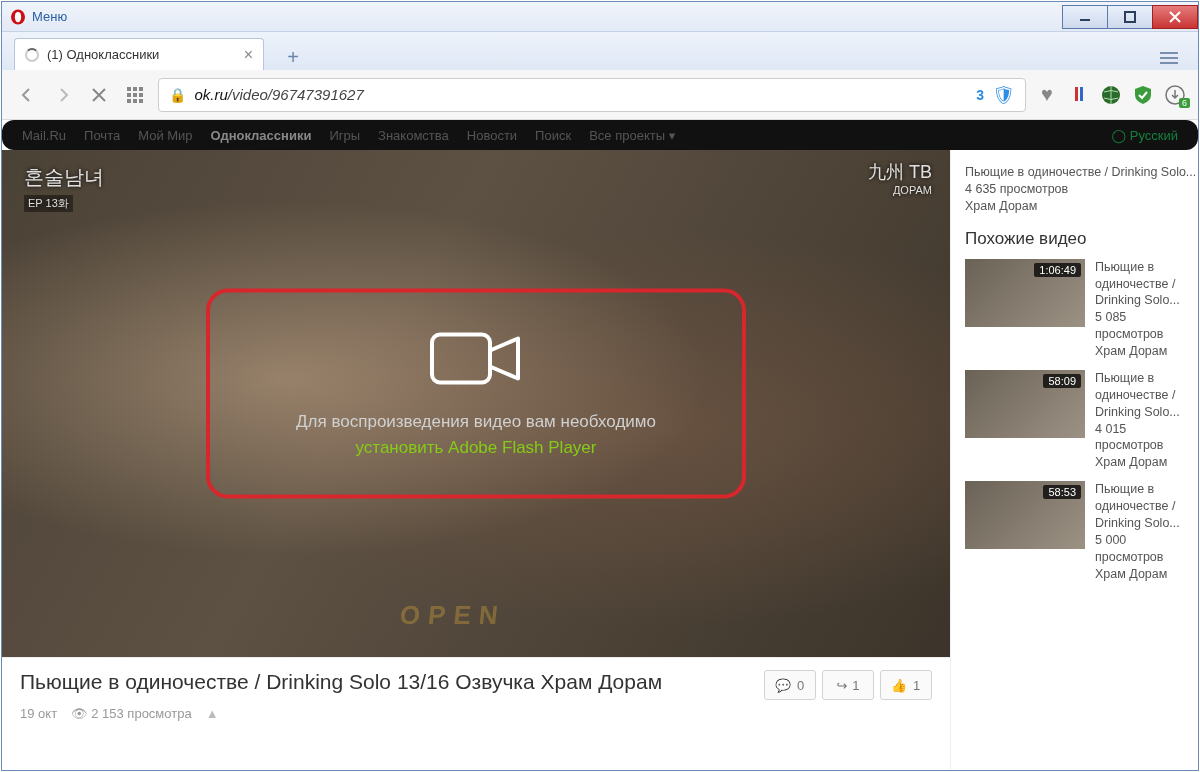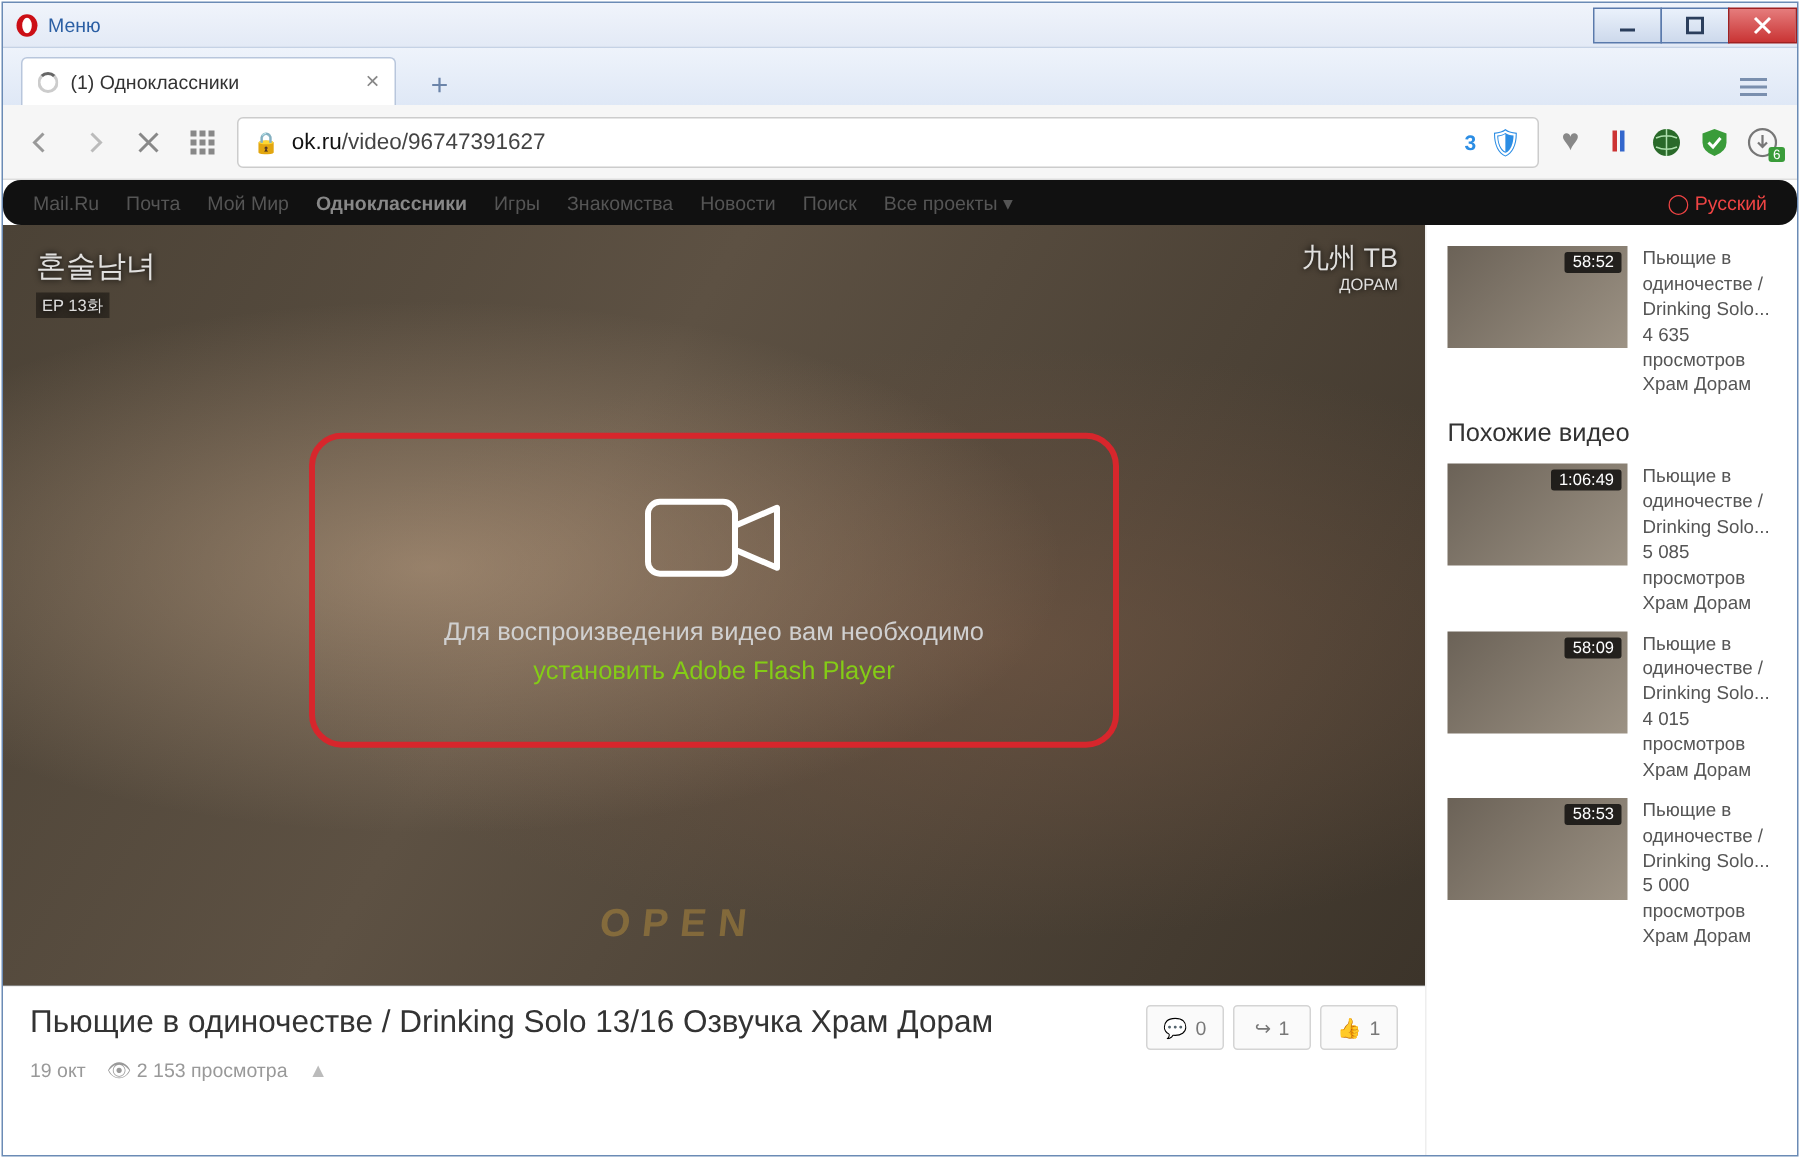--- a/index.html
+++ b/index.html
@@ -23,33 +23,33 @@
 .tab .close-tab { margin-left:auto; font-size:16px; color:#888; cursor:pointer; }
 .newtab { width:28px; height:26px; display:flex; align-items:center; justify-content:center; color:#6b84a9; font-size:20px; cursor:pointer; }
 .panel-toggle { margin-left:auto; margin-right:14px; display:flex; flex-direction:column; gap:3px; padding:6px; cursor:pointer; }
 .panel-toggle span { width:18px; height:2px; background:#7a8fae; }
 
 
 .toolbar { height:50px; background:#f6f6f6; border-bottom:1px solid #ddd; display:flex; align-items:center; padding:0 12px; gap:10px; }
 .nav-btn { width:26px; height:26px; display:flex; align-items:center; justify-content:center; color:#888; cursor:pointer; }
 .addr { flex:1; height:34px; background:#fff; border:1px solid #ccc; border-radius:4px; display:flex; align-items:center; padding:0 10px; gap:8px; }
 .lock-badge { color:#2e9a2e; font-size:14px; }
-.urltext { flex:1; font-size:15px; color:#444; }
+.urltext { flex:1; font-size:15px; color:#444;font-style:italic; }
 .urltext .domain { color:#111; }
 .addr-badge { color:#2b8de4; font-weight:bold; font-size:14px; }
 .shield { color:#2b8de4; font-size:18px; }
 .ext-icon { width:22px; height:22px; display:flex; align-items:center; justify-content:center; cursor:pointer; position:relative; }
 .ext-icon .badge { position:absolute; bottom:-2px; right:-4px; background:#3a9c3a; color:#fff; font-size:9px; padding:0 3px; border-radius:2px; }
 
 
 .page { flex:1; display:flex; flex-direction:column; overflow:hidden; }
 .topnav { height:30px; background:#111; color:#555; display:flex; align-items:center; gap:18px; padding:0 20px; font-size:13px; overflow:hidden;border-radius:12px; }
 .topnav span { white-space:nowrap; }
 .topnav .active { color:#888; font-weight:bold; }
-.topnav .right { margin-left:auto; color:#ef4444; }
+.topnav .right { margin-left:auto; color:#15803d; }
 
 .content { flex:1; display:flex; overflow:hidden; }
 
 
 .player-col { flex:1; display:flex; flex-direction:column; background:#fff; }
 .player { position:relative; width:100%; height:507px; background:#2b2b2b; overflow:hidden; }
 .video-bg { position:absolute; inset:0; background:
   radial-gradient(ellipse at 30% 45%, rgba(200,170,140,0.55), transparent 45%),
   radial-gradient(ellipse at 70% 55%, rgba(120,90,70,0.6), transparent 50%),
   linear-gradient(120deg,#4b4236 0%,#5d5143 40%,#3c342a 100%);
@@ -251,23 +251,20 @@
         </div>
         <div class="video-sub">
           <span>19 окт</span>
           <span>👁 <span>2 153 просмотра</span></span>
           <span style="color:#bbb;">▲</span>
         </div>
       </div>
 
       <div class="sidebar">
         <div class="side-item">
-          <div class="thumb">
-              <span class="dur">58:52</span>
-            </div>
           <div class="side-text">
             <div>Пьющие в одиночестве / Drinking Solo...</div>
             <div>4 635 просмотров</div>
             <div>Храм Дорам</div>
           </div>
         </div>
 
         <div class="side-title" style="margin-top:14px;">Похожие видео</div>
         <div class="side-item">
           <div class="thumb">

